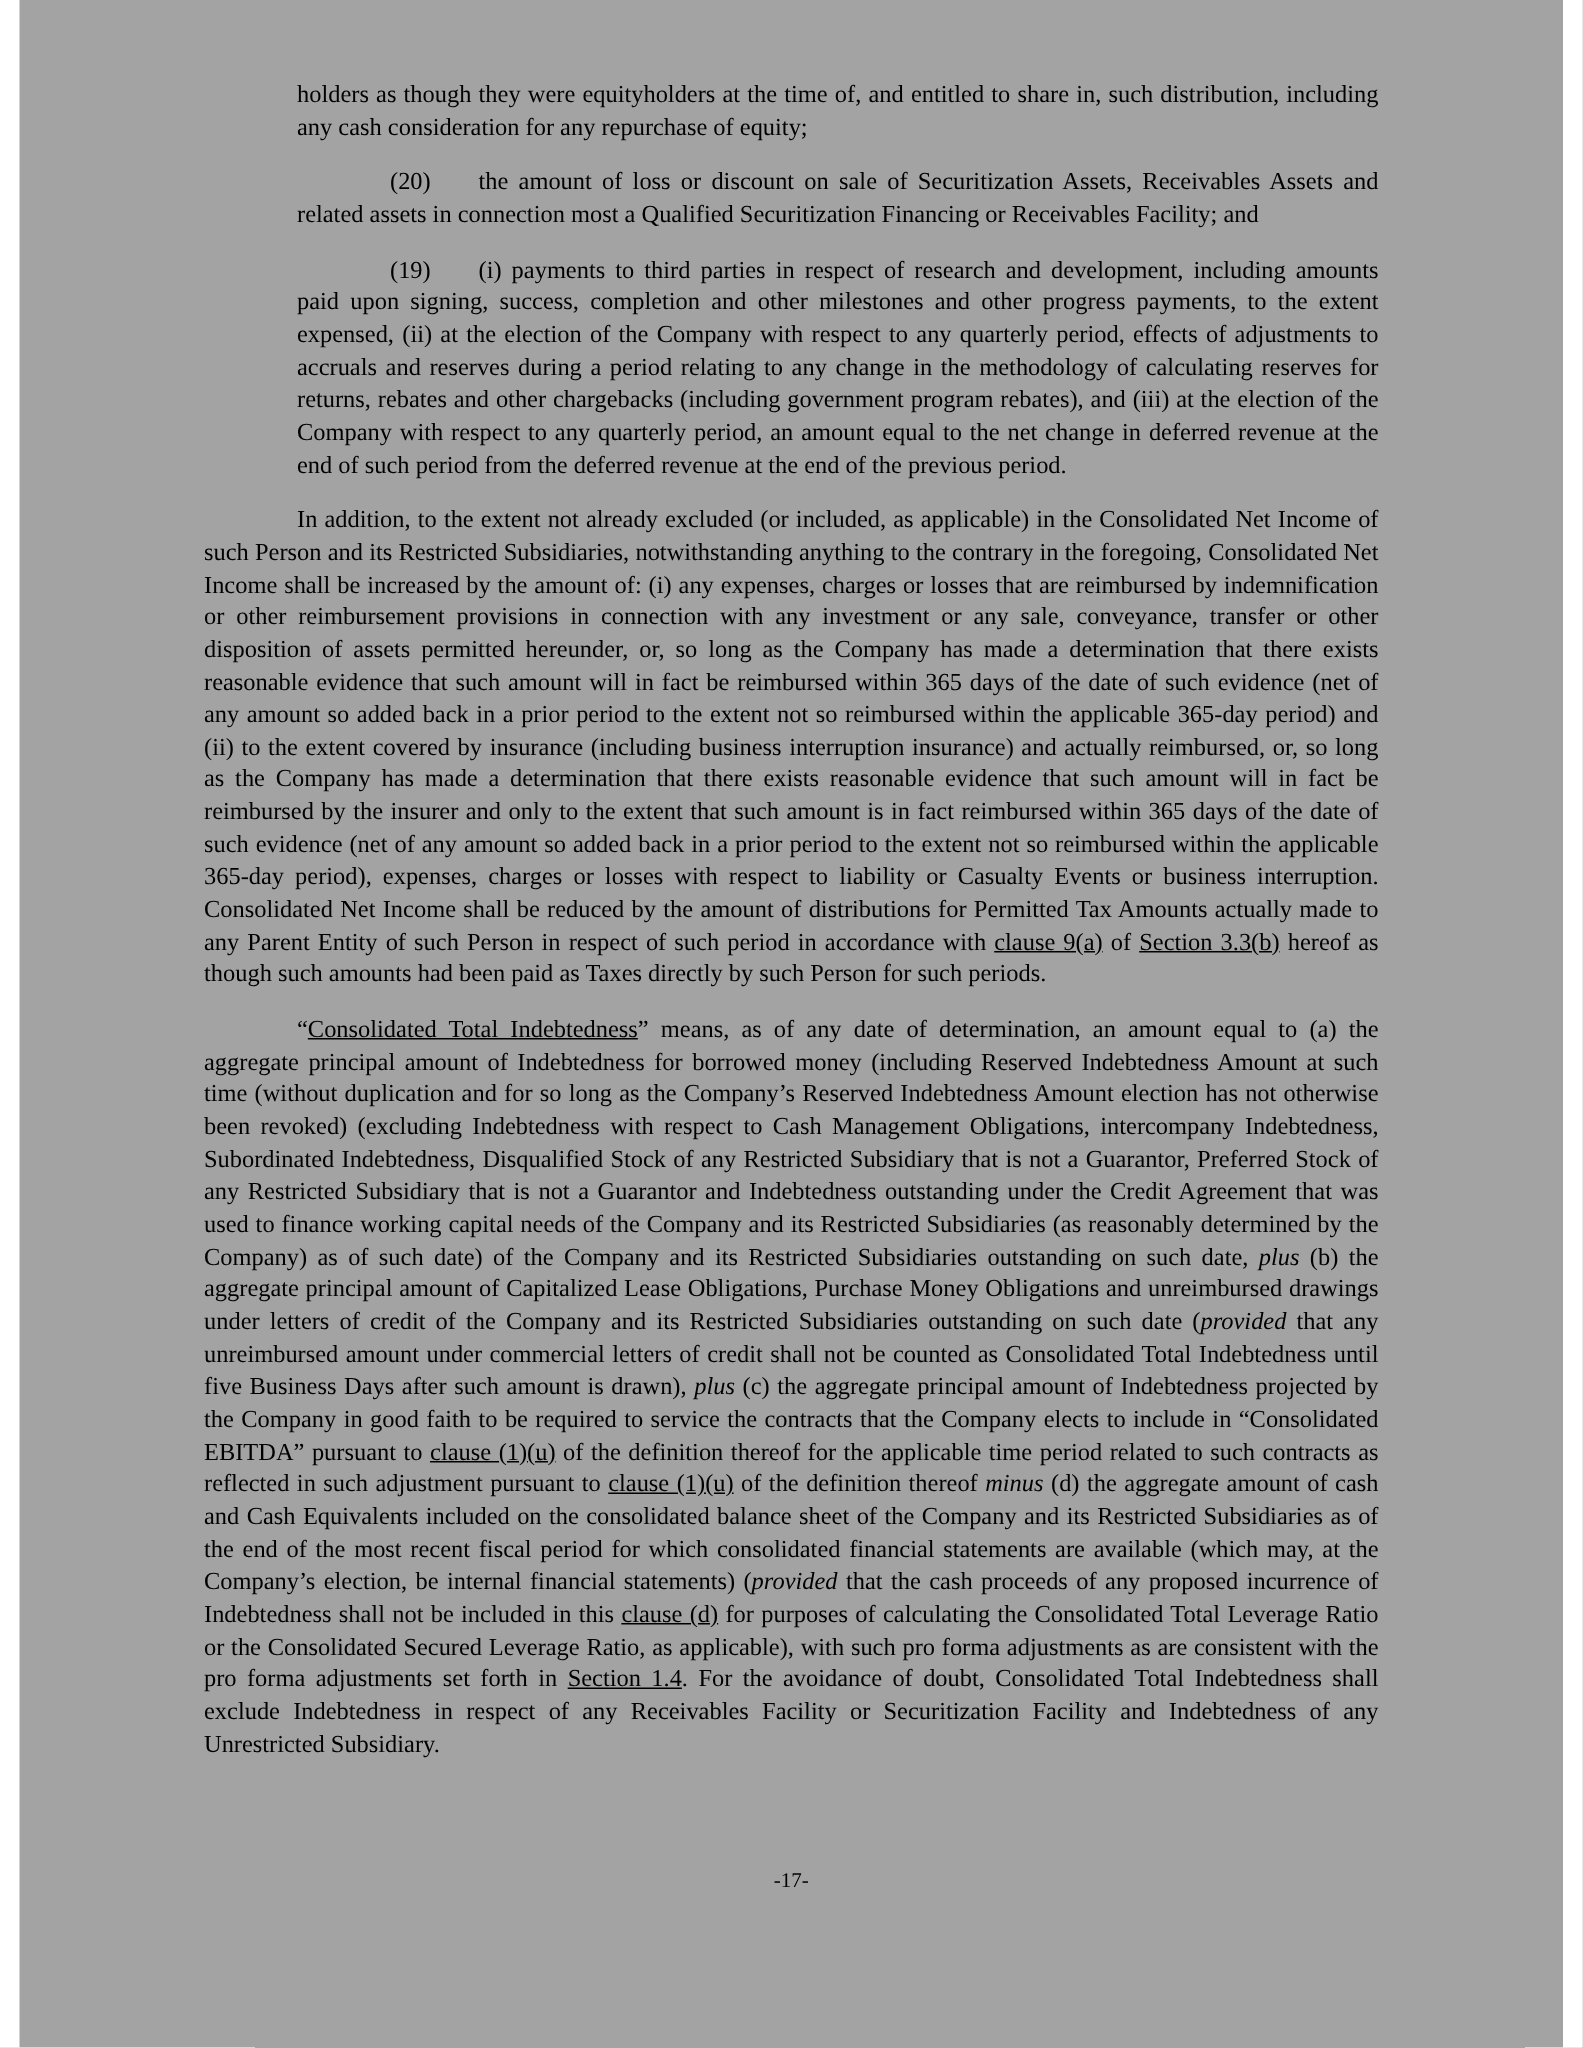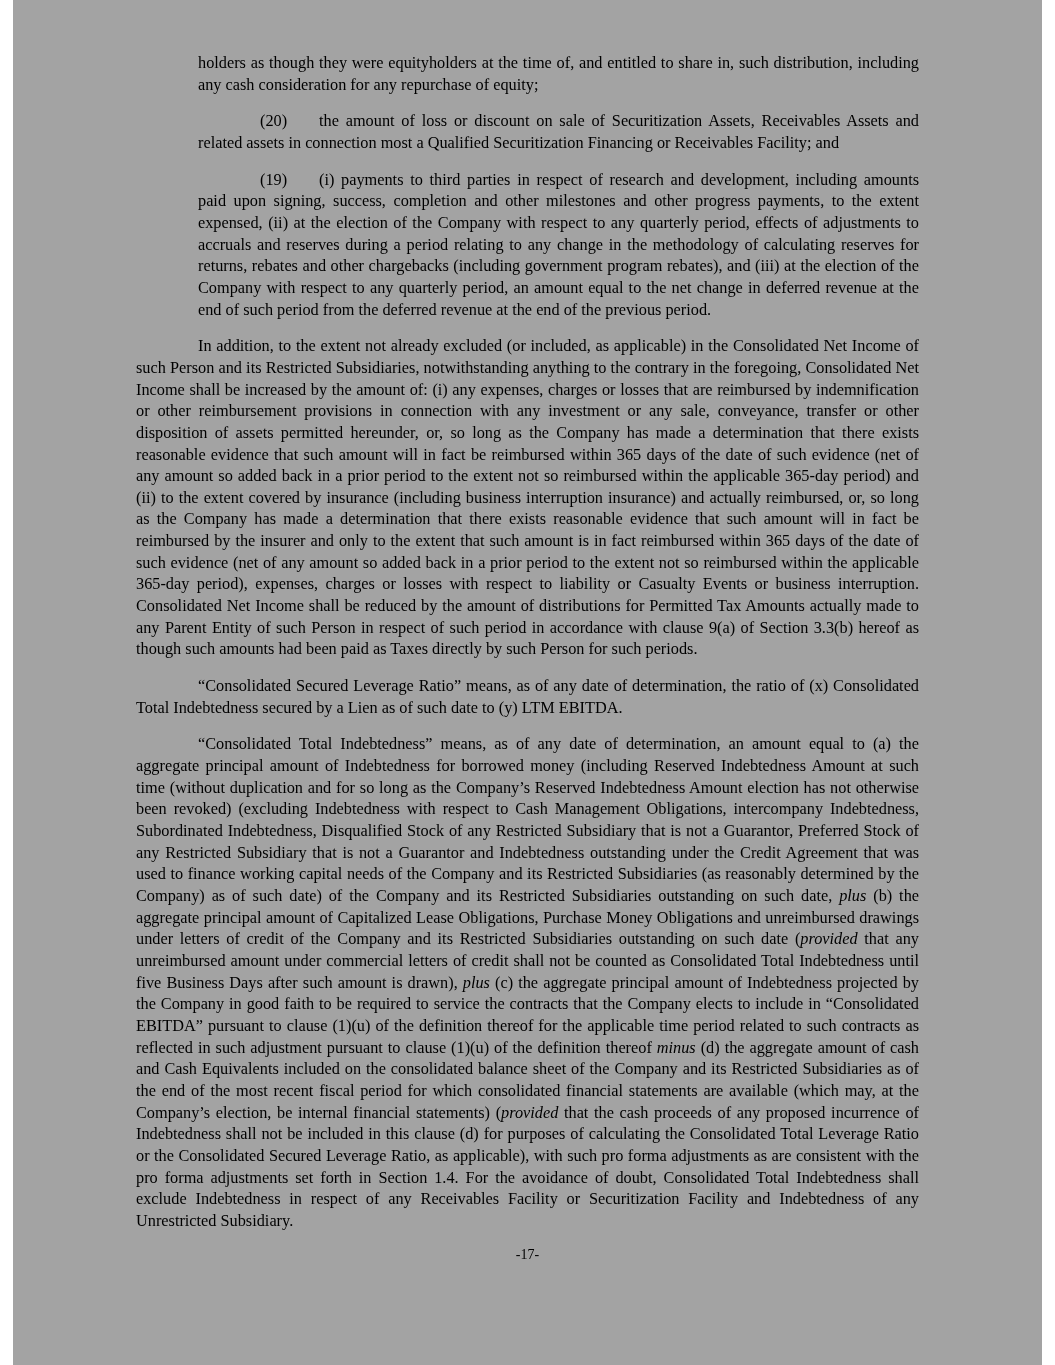--- a/index.html
+++ b/index.html
@@ -37,38 +37,37 @@
   .num {
     display: inline-block;
     width: 59px;
     text-indent: 0;
   }
   
   .para.body-indent {
     text-indent: 62px;
   }
   .em { font-style: italic; }
-  .u  { }
+  .u  { text-decoration: underline; }
   .footer {
     position: absolute;
     top: 1244px;
     left: 0;
     width: 100%;
     text-align: center;
     font-family: Liberation Serif, serif;
     font-size: 14px;
     color: #000000;
   }
 </style>
 </head>
 <body>
 
 <div class="page">
   <div>
       <p class="para block"><span>holders as though they were equityholders at the time of, and entitled to share in, such distribution, including any cash consideration for any repurchase of equity;</span></p>
       <p class="para numbered"><span class="num">(20)</span><span>the amount of loss or discount on sale of Securitization Assets, Receivables Assets and related assets in connection most a Qualified Securitization Financing or Receivables Facility; and</span></p>
       <p class="para numbered"><span class="num">(19)</span><span>(i) payments to third parties in respect of research and development, including amounts paid upon signing, success, completion and other milestones and other progress payments, to the extent expensed, (ii) at the election of the Company with respect to any quarterly period, effects of adjustments to accruals and reserves during a period relating to any change in the methodology of calculating reserves for returns, rebates and other chargebacks (including government program rebates), and (iii) at the election of the Company with respect to any quarterly period, an amount equal to the net change in deferred revenue at the end of such period from the deferred revenue at the end of the previous period.</span></p>
       <p class="para body-indent"><span>In addition, to the extent not already excluded (or included, as applicable) in the Consolidated Net Income of such Person and its Restricted Subsidiaries, notwithstanding anything to the contrary in the foregoing, Consolidated Net Income shall be increased by the amount of: (i) any expenses, charges or losses that are reimbursed by indemnification or other reimbursement provisions in connection with any investment or any sale, conveyance, transfer or other disposition of assets permitted hereunder, or, so long as the Company has made a determination that there exists reasonable evidence that such amount will in fact be reimbursed within 365 days of the date of such evidence (net of any amount so added back in a prior period to the extent not so reimbursed within the applicable 365-day period) and (ii) to the extent covered by insurance (including business interruption insurance) and actually reimbursed, or, so long as the Company has made a determination that there exists reasonable evidence that such amount will in fact be reimbursed by the insurer and only to the extent that such amount is in fact reimbursed within 365 days of the date of such evidence (net of any amount so added back in a prior period to the extent not so reimbursed within the applicable 365-day period), expenses, charges or losses with respect to liability or Casualty Events or business interruption. Consolidated Net Income shall be reduced by the amount of distributions for Permitted Tax Amounts actually made to any Parent Entity of such Person in respect of such period in accordance with </span><span class="u">clause 9(a)</span><span> of </span><span class="u">Section 3.3(b)</span><span> hereof as though such amounts had been paid as Taxes directly by such Person for such periods.</span></p>
-      <p class="para body-indent"><span>“</span><span class="u">Consolidated Secured Leverage Ratio</span><span>” means, as of any date of determination, the ratio of (x) Consolidated Total Indebtedness secured by a Lien as of such date to (y) LTM EBITDA.</span></p>
       <p class="para body-indent"><span>“</span><span class="u">Consolidated Total Indebtedness</span><span>” means, as of any date of determination, an amount equal to (a) the aggregate principal amount of Indebtedness for borrowed money (including Reserved Indebtedness Amount at such time (without duplication and for so long as the Company’s Reserved Indebtedness Amount election has not otherwise been revoked) (excluding Indebtedness with respect to Cash Management Obligations, intercompany Indebtedness, Subordinated Indebtedness, Disqualified Stock of any Restricted Subsidiary that is not a Guarantor, Preferred Stock of any Restricted Subsidiary that is not a Guarantor and Indebtedness outstanding under the Credit Agreement that was used to finance working capital needs of the Company and its Restricted Subsidiaries (as reasonably determined by the Company) as of such date) of the Company and its Restricted Subsidiaries outstanding on such date, </span><span class="em">plus</span><span> (b) the aggregate principal amount of Capitalized Lease Obligations, Purchase Money Obligations and unreimbursed drawings under letters of credit of the Company and its Restricted Subsidiaries outstanding on such date (</span><span class="em">provided</span><span> that any unreimbursed amount under commercial letters of credit shall not be counted as Consolidated Total Indebtedness until five Business Days after such amount is drawn), </span><span class="em">plus</span><span> (c) the aggregate principal amount of Indebtedness projected by the Company in good faith to be required to service the contracts that the Company elects to include in “Consolidated EBITDA” pursuant to </span><span class="u">clause (1)(u)</span><span> of the definition thereof for the applicable time period related to such contracts as reflected in such adjustment pursuant to </span><span class="u">clause (1)(u)</span><span> of the definition thereof </span><span class="em">minus</span><span> (d) the aggregate amount of cash and Cash Equivalents included on the consolidated balance sheet of the Company and its Restricted Subsidiaries as of the end of the most recent fiscal period for which consolidated financial statements are available (which may, at the Company’s election, be internal financial statements) (</span><span class="em">provided</span><span> that the cash proceeds of any proposed incurrence of Indebtedness shall not be included in this </span><span class="u">clause (d)</span><span> for purposes of calculating the Consolidated Total Leverage Ratio or the Consolidated Secured Leverage Ratio, as applicable), with such pro forma adjustments as are consistent with the pro forma adjustments set forth in </span><span class="u">Section 1.4</span><span>. For the avoidance of doubt, Consolidated Total Indebtedness shall exclude Indebtedness in respect of any Receivables Facility or Securitization Facility and Indebtedness of any Unrestricted Subsidiary.</span></p>
     </div>
   <div class="footer">-17-</div>
 </div>
 
 </body></html>

